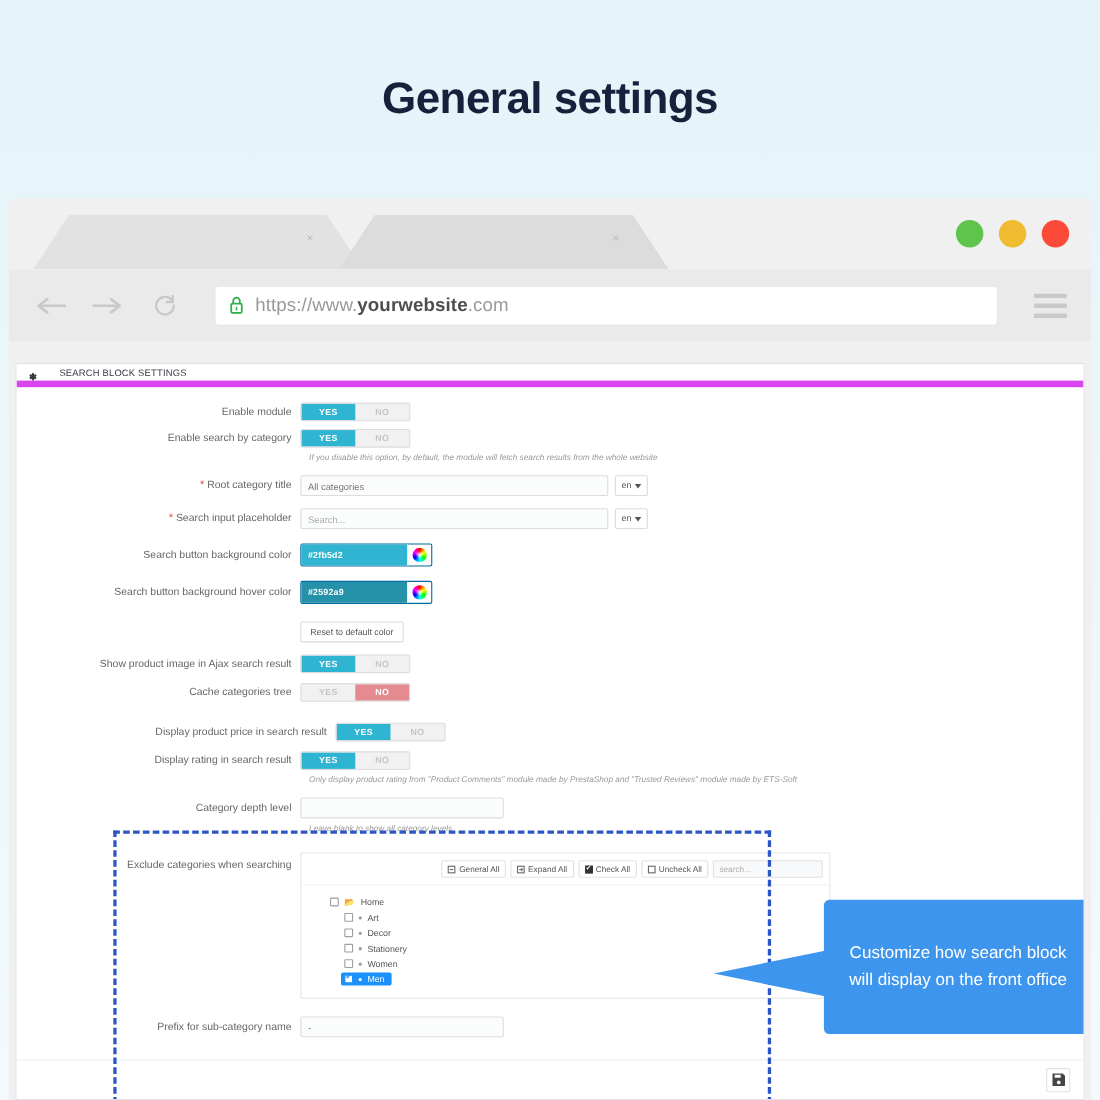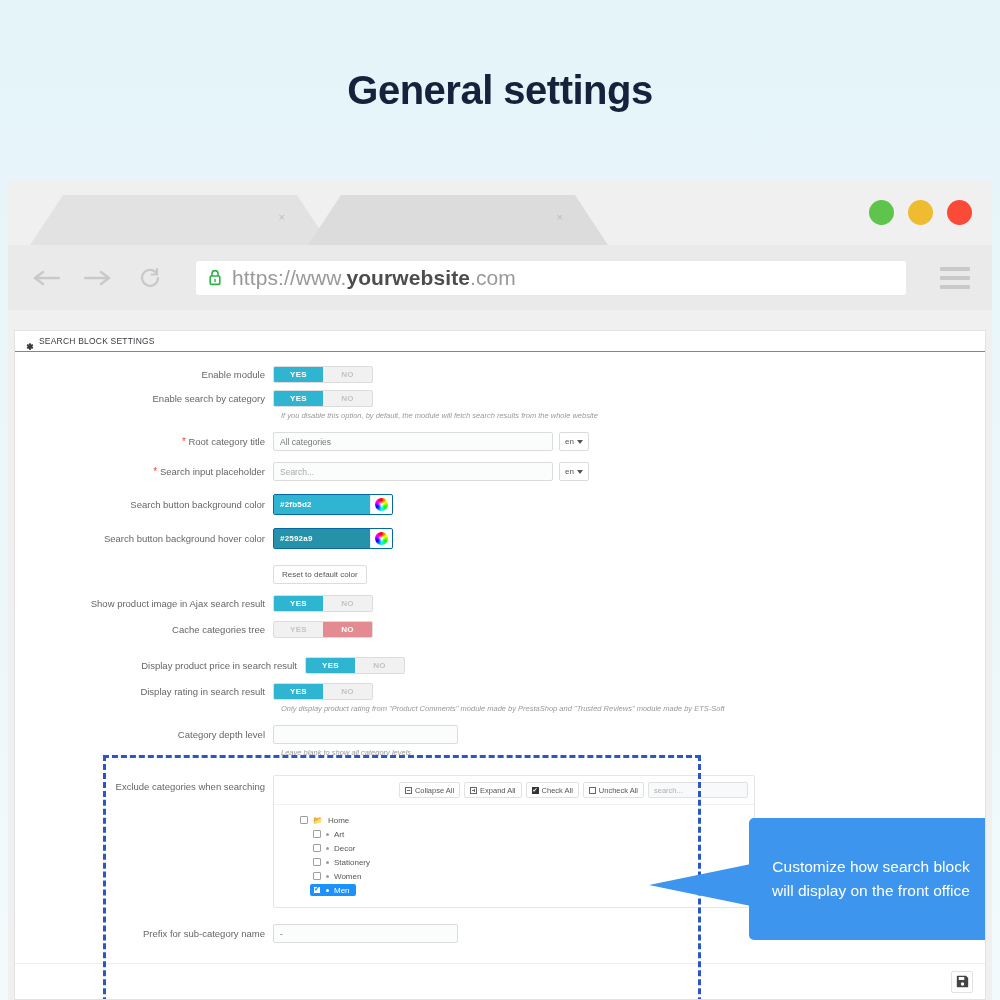--- a/index.html
+++ b/index.html
@@ -90,21 +90,21 @@
     background: #fff;
     border-radius: 3px;
     display: flex;
     align-items: center;
     padding: 0 12px;
     gap: 10px;
     margin-left: 10px;
   }
   .lock-icon { width: 14px; height: 17px; position: relative; flex: 0 0 auto; }
   .url-text {
-    font-size: 21px;
+    font-size: 17px;
     color: #999;
     letter-spacing: 0.1px;
   }
   .url-text b { color: #4d4d4d; font-weight: bold; }
   .hamburger {
     width: 30px;
     display: flex; flex-direction: column; gap: 5px;
     margin-left: 14px;
   }
   .hamburger span { display: block; height: 4px; background: #c9c9c9; border-radius: 1px; }
@@ -112,24 +112,24 @@
   
   .page {
     position: absolute;
     left: 6px; right: 6px; top: 150px; bottom: 0;
     background: #fff;
     border: 1px solid #e2e2e2;
     overflow: hidden;
   }
   .panel-head {
     height: 21px;
-    border-bottom: 1px solid #d946ef;
+    border-bottom: 6px solid #d946ef;
     display: flex; align-items: center;
     padding: 0 10px;
-    gap: 5px;
+    gap: 20px;
     background: #fff;
   }
   .panel-head-title {
     font-size: 8.5px;
     color: #363a41;
     letter-spacing: 0.2px;
   }
   .gear-icon { width: 9px; height: 9px; display:block; }
 
   .panel-body { padding: 14px 0 0 0; position: relative; }
@@ -595,21 +595,21 @@
       </div>
       <div class="help">Leave blank to show all category levels</div>
 
       <div class="form-row" style="align-items:flex-start; margin-top:18px;">
         <div class="form-label" style="padding-top:6px;">Exclude categories when searching</div>
         <div class="form-ctrl" style="align-items:flex-start;">
           <div class="treebox">
             <div class="tree-toolbar">
               <div class="tb-btn">
                 <span class="mini-sq minus"></span>
-                <span>Collapse All</span>
+                <span>General All</span>
               </div>
               <div class="tb-btn">
                 <span class="mini-sq plus"></span>
                 <span>Expand All</span>
               </div>
               <div class="tb-btn">
                 <span class="mini-sq checked"></span>
                 <span>Check All</span>
               </div>
               <div class="tb-btn">

